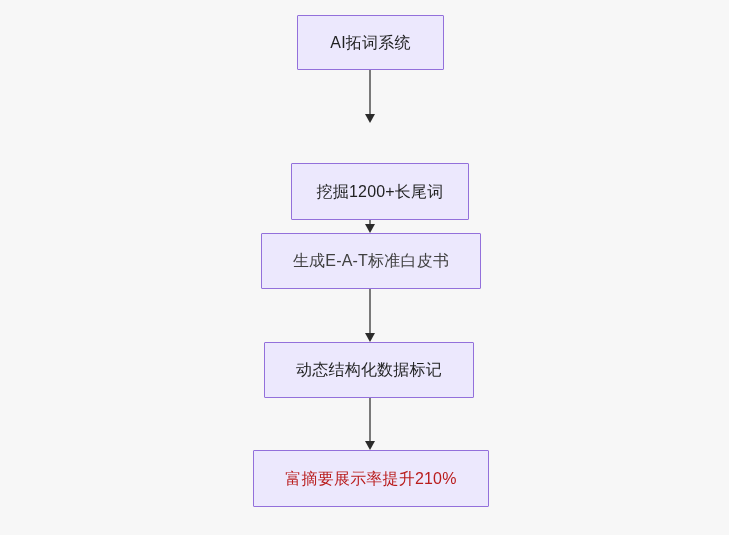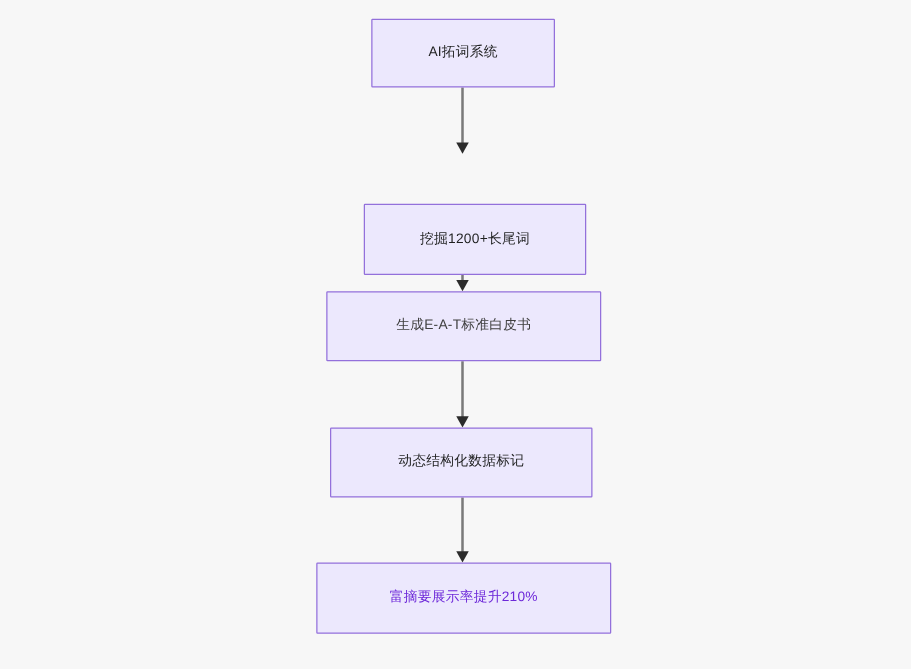--- a/index.html
+++ b/index.html
@@ -26,21 +26,21 @@
     background: #ECE8FD;
     border: 1.6px solid #9370DB;
     border-radius: 1px;
     display: flex;
     align-items: center;
     justify-content: center;
     z-index: 2;
   }
   .node-label {
     color: #1f2020;
-    font-size: 11px;
+    font-size: 16px;
     line-height: 1.2;
     letter-spacing: 0.2px;
     white-space: nowrap;
     text-align: left;
     font-family: "Liberation Sans", "DejaVu Sans", sans-serif;
   }
   .edge {
     position: absolute;
     z-index: 1;
   }
@@ -89,16 +89,16 @@
   <div class="node" style="left: 291px; top: 123px; width: 178px; height: 57px; background: rgb(236, 232, 253); border-color: rgb(147, 112, 219); margin-top: 40px;">
     <span class="node-label" style="color: rgb(31, 32, 32);">挖掘1200+长尾词</span>
   </div>
   <div class="node" style="left: 261px; top: 233px; width: 220px; height: 56px; background: rgb(236, 232, 253); border-color: rgb(147, 112, 219);">
     <span class="node-label" style="color: #404040;">生成E-A-T标准白皮书</span>
   </div>
   <div class="node" style="left: 264px; top: 342px; width: 210px; height: 56px; background: rgb(236, 232, 253); border-color: rgb(147, 112, 219);">
     <span class="node-label" style="color: rgb(31, 32, 32);">动态结构化数据标记</span>
   </div>
   <div class="node" style="left: 253px; top: 450px; width: 236px; height: 57px; background: rgb(236, 232, 253); border-color: rgb(147, 112, 219);">
-    <span class="node-label" style="color: #6d28d9;">富摘要展示率提升210%</span>
+    <span class="node-label" style="color: #b91c1c;">富摘要展示率提升210%</span>
   </div>
 
 </div>
 
 </body></html>

